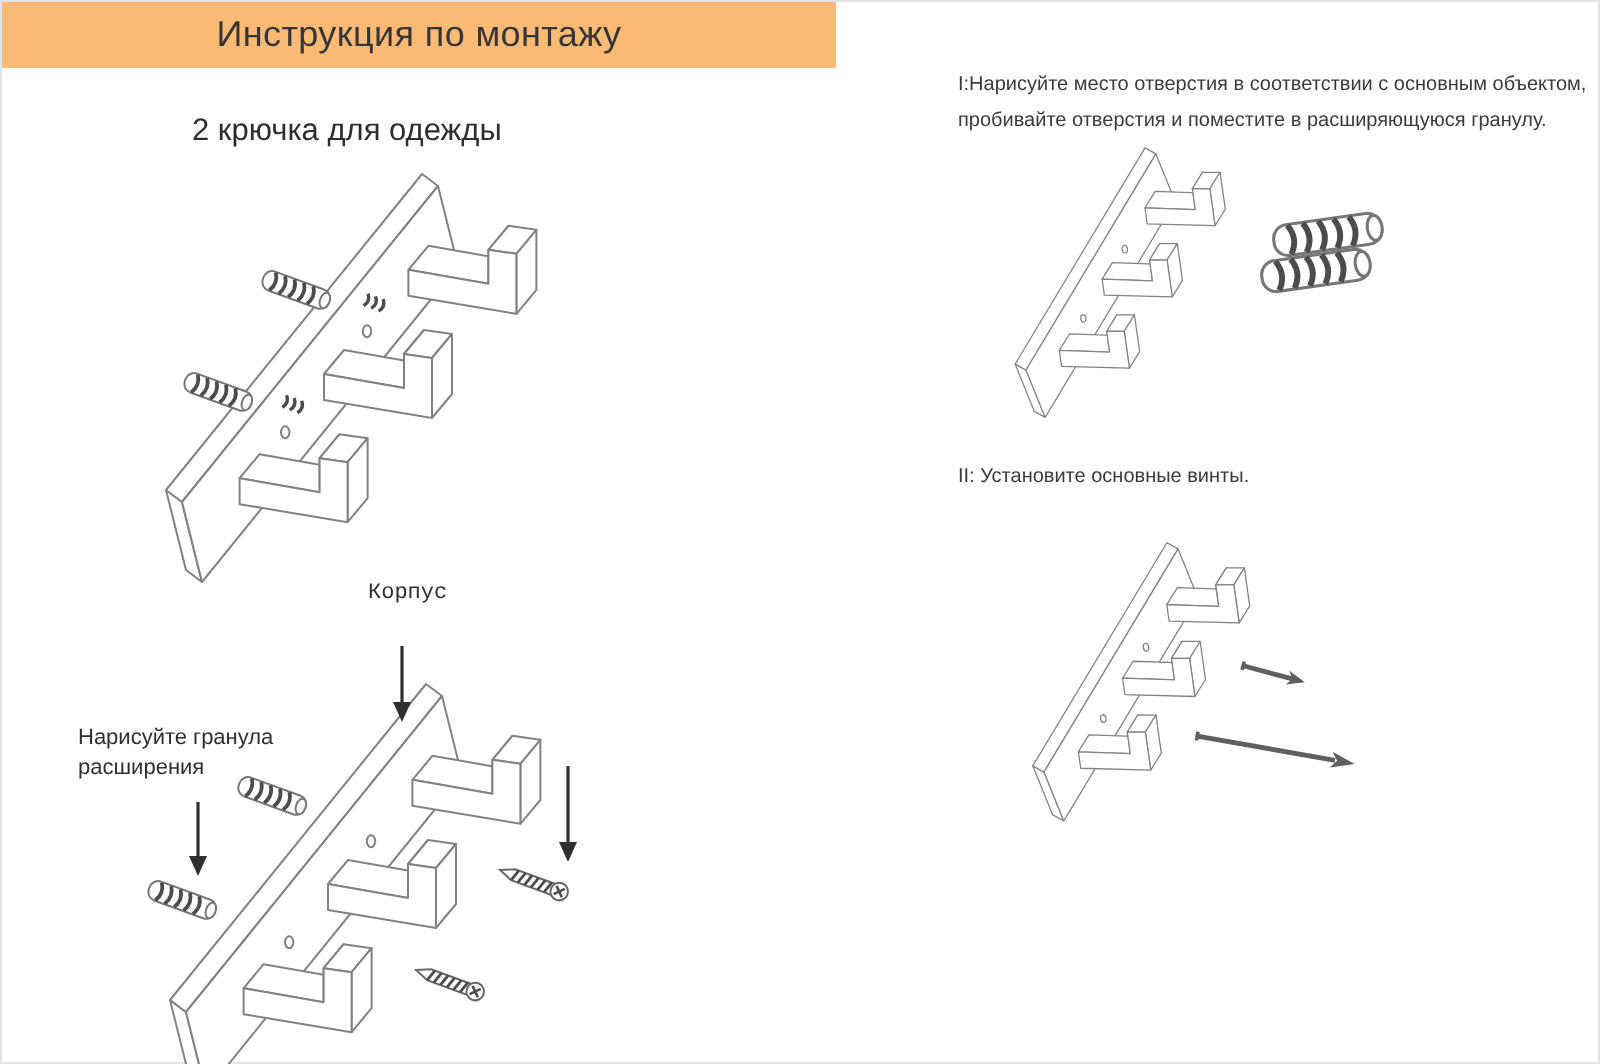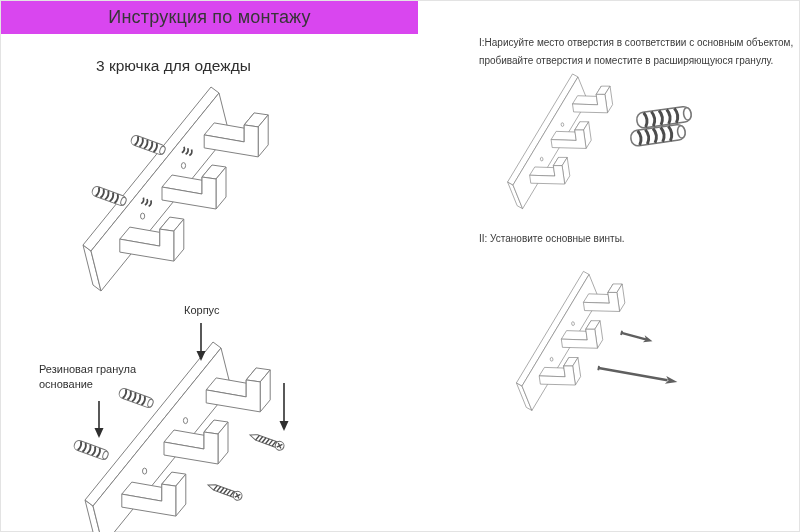--- a/index.html
+++ b/index.html
@@ -4,32 +4,32 @@
 <style>
   html,body{margin:0;padding:0;}
   body{
     width:800px;height:532px;background:#ffffff;
     font-family:"Liberation Sans","DejaVu Sans",sans-serif;
     color:#333;position:relative;overflow:hidden;
   }
   .page{position:absolute;inset:0;border:1px solid #e3e3e3;box-sizing:border-box;}
   .header-bar{
     position:absolute;left:0;top:0;width:417px;height:33px;
-    background:#d946ef;display:flex;align-items:center;justify-content:center;
+    background:#fdba74;display:flex;align-items:center;justify-content:center;
   }
   .page-title{font-size:18px;color:#363636;letter-spacing:.2px;}
   .subtitle{position:absolute;left:95px;top:56px;font-size:15.5px;color:#2e2e2e;}
   .step-text{
     position:absolute;left:478px;width:326px;font-size:10px;line-height:18px;
     color:#3a3a3a;white-space:pre-line;
   }
   .step-1{top:33px;}
   .step-2{top:229px;}
   .part-label{position:absolute;font-size:11px;line-height:15px;color:#2f2f2f;z-index:5;}
-  .label-body{left:183px;top:302px;}
+  .label-body{left:183px;top:289px;font-family:Liberation Mono, monospace;}
   .label-fixed{left:276px;top:348px;width:95px;}
   .label-rubber{left:38px;top:361px;width:115px;}
   svg.illu{position:absolute;overflow:visible;}
   #svg-main{left:65px;top:85px;}
   #svg-parts{left:15px;top:298px;}
   #svg-step1{left:488px;top:72px;}
   #svg-step2{left:495px;top:265px;}
 </style>
 </head>
 <body>
@@ -69,21 +69,21 @@
       <g id="nub">
         <path d="M-4,-3.2 q2.6,3.2 0,6.4 M0,-3.2 q2.6,3.2 0,6.4 M4,-3.2 q2.6,3.2 0,6.4" fill="none" stroke="#4c4c4c" stroke-width="1.7"></path>
       </g>
     </defs>
   </svg>
 
   <div class="header-bar">
     <span class="page-title">Инструкция по монтажу</span>
   </div>
 
-  <div class="subtitle">3 крючка для одежды</div>
+  <div class="subtitle">2 крючка для одежды</div>
 
   <svg id="svg-main" class="illu" width="235" height="215" viewBox="0 0 235 215">
     <use href="#rail" transform="translate(25,165)"></use>
     <use href="#anchor" transform="translate(65.6,53) rotate(20)"></use>
     <use href="#anchor" transform="translate(26.6,104) rotate(20)"></use>
     <use href="#nub" transform="translate(120.7,65.2) rotate(20)"></use>
     <use href="#nub" transform="translate(80,116) rotate(20)"></use>
   </svg>
 
   <div class="step-text step-1">I:Нарисуйте место отверстия в соответствии с основным объектом,
@@ -123,15 +123,15 @@
       <line x1="83" y1="102" x2="83" y2="130"></line>
       <path d="M83,139 L78.5,129 L87.5,129 Z" fill="#2f2f2f" stroke="none"></path>
     </g>
     <g stroke="#2f2f2f" stroke-width="1.6">
       <line x1="268" y1="84" x2="268" y2="123"></line>
       <path d="M268,132 L263.5,122 L272.5,122 Z" fill="#2f2f2f" stroke="none"></path>
     </g>
   </svg>
 
   <div class="part-label label-body">Корпус</div>
-  <div class="part-label label-rubber">Резиновая гранула основание</div>
+  <div class="part-label label-rubber">Нарисуйте гранула расширения</div>
 
 </div>
 
 </body></html>

